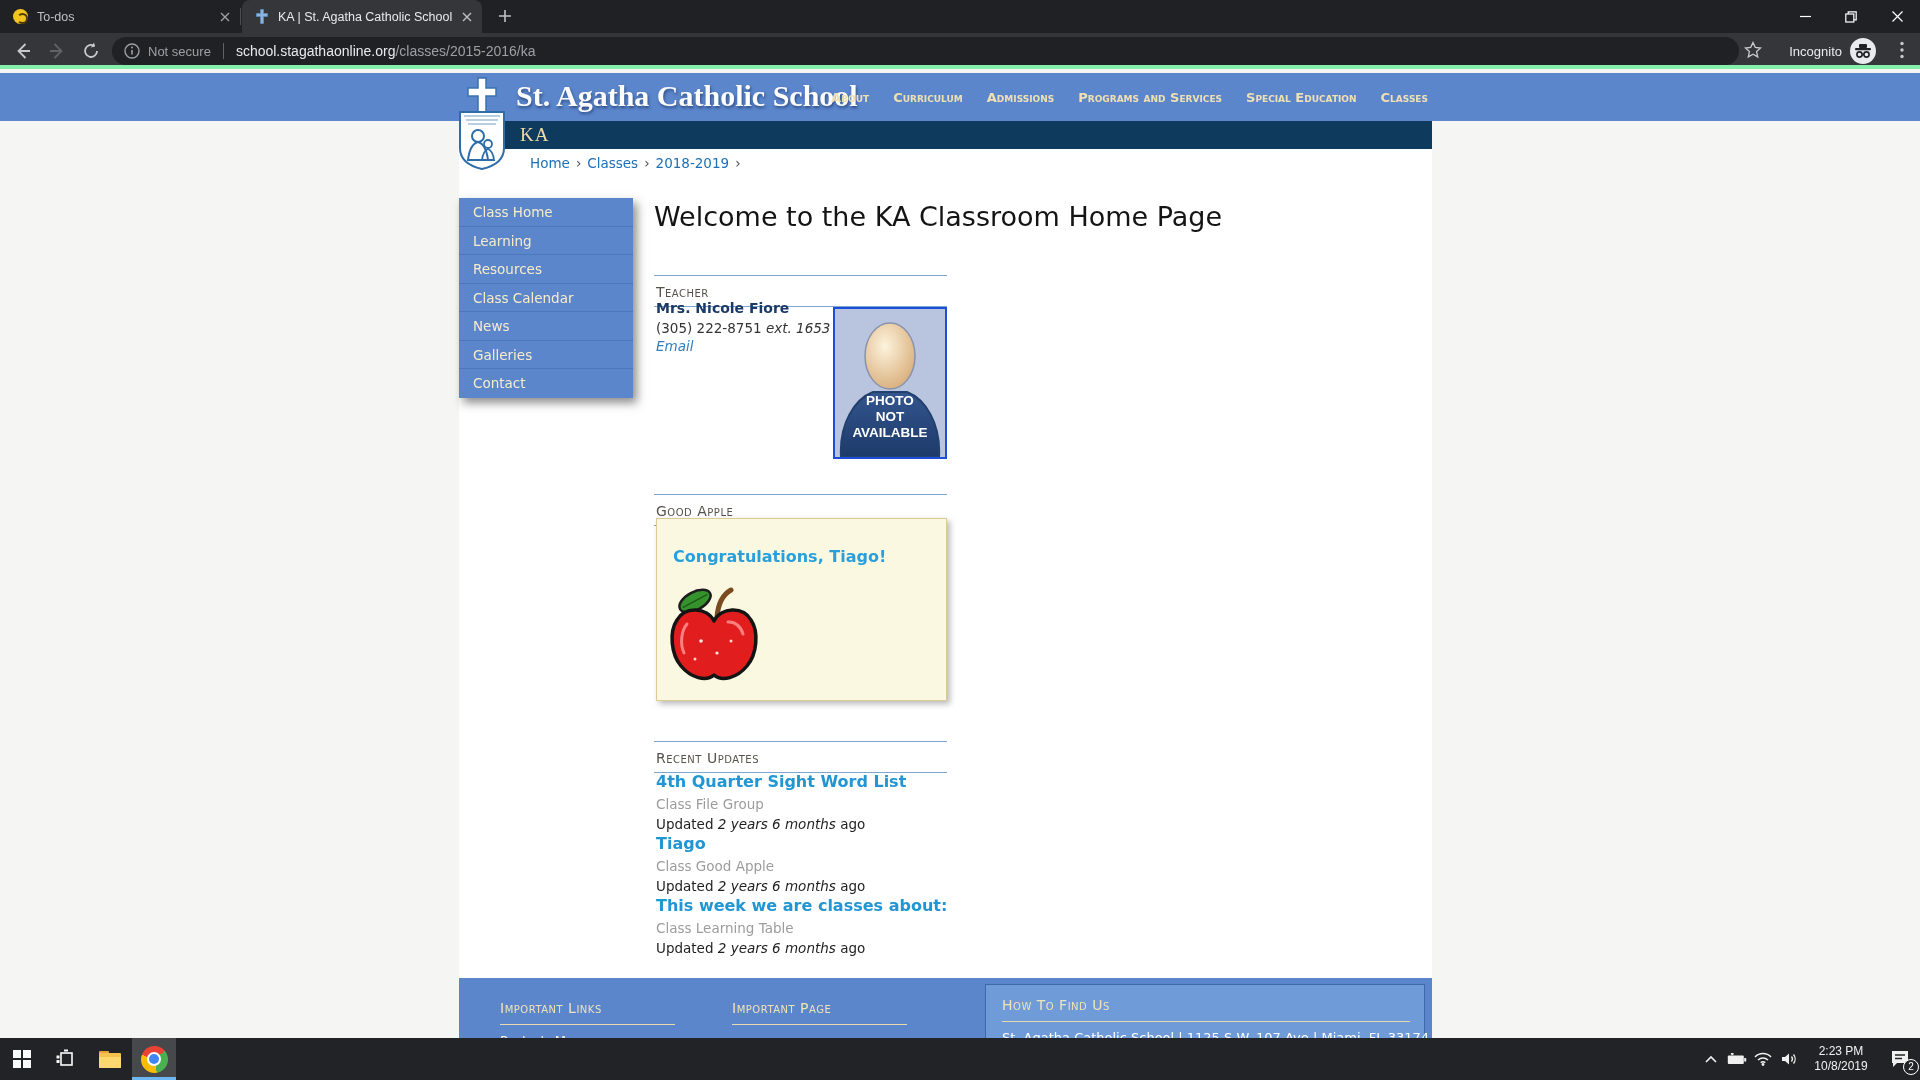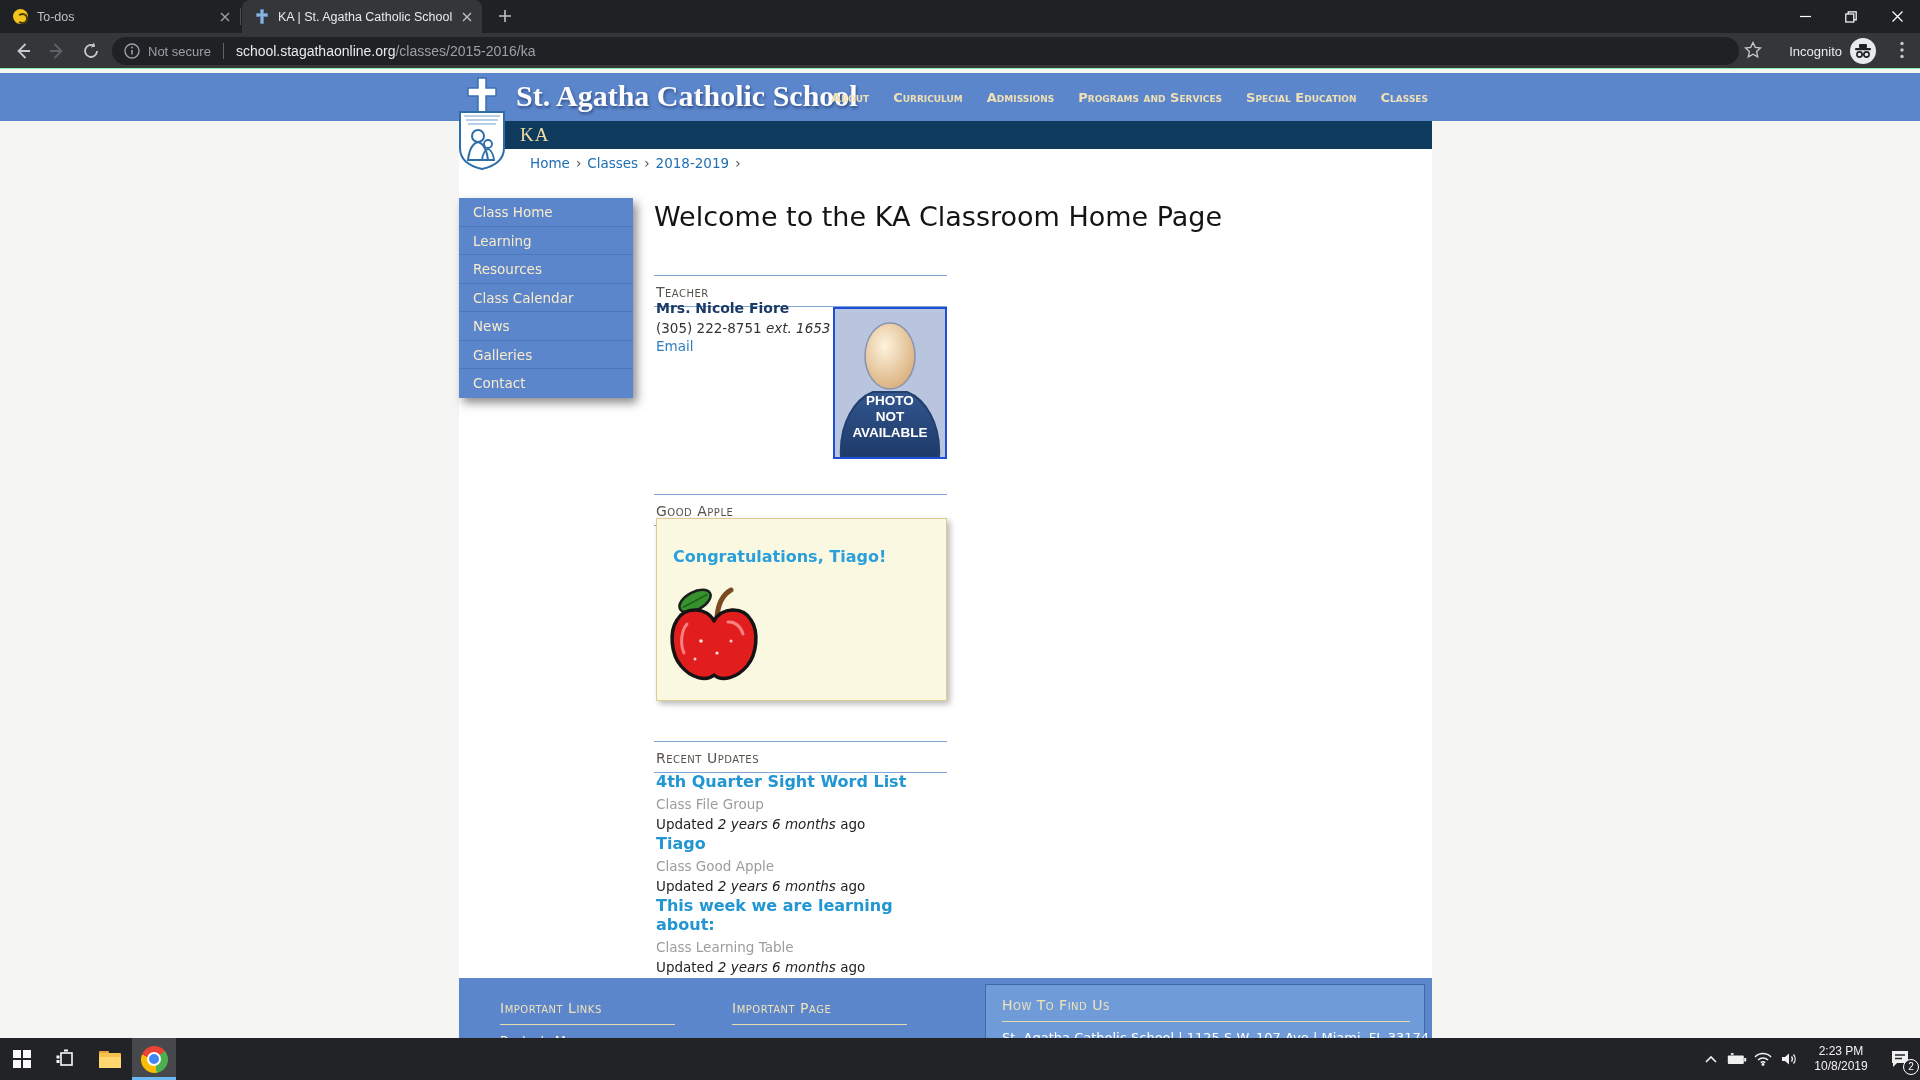--- a/index.html
+++ b/index.html
@@ -16,21 +16,21 @@
   .tab.active .tab-title { color:#e8eaed; }
   .tabsep { position:absolute; left:240px; top:8px; width:1px; height:17px; background:#4a4d51; }
   .fav-todo { width:15px; height:15px; border-radius:50%; background:#f2c41d; margin-left:13px; flex:0 0 auto; position:relative; }
   .fav-todo::after { content:""; position:absolute; left:4px; top:4px; width:7px; height:7px; border-radius:50%; border:2px solid #4a3a08; border-left-color:transparent; }
   .fav-cross { margin-left:13px; flex:0 0 auto; }
   .tab-x { margin-right:10px; flex:0 0 auto; cursor:pointer; }
   .newtab { position:absolute; left:498px; top:9px; cursor:pointer; }
   .wincontrols { position:absolute; right:0; top:0; height:33px; display:flex; }
   .winbtn { width:46px; height:33px; display:flex; align-items:center; justify-content:center; cursor:pointer; }
 
-  .toolbar { position:absolute; left:0; top:33px; width:1920px; height:36px; background:#35363a; border-bottom:1px solid #86efac; }
+  .toolbar { position:absolute; left:0; top:33px; width:1920px; height:36px; background:#35363a; border-bottom:4px solid #86efac; }
   .navic { position:absolute; top:8px; cursor:pointer; }
   .urlbar { position:absolute; left:112px; top:4px; width:1627px; height:28px; background:#202124; border-radius:14px; display:flex; align-items:center; cursor:text; }
   .sec-label { font-size:13px; color:#9aa0a6; margin-left:8px; white-space:nowrap; }
   .url-div { width:1px; height:16px; background:#5f6368; margin:0 12px; }
   .url-text { font-size:14px; white-space:nowrap; }
   .url-domain { color:#e8eaed; }
   .url-path { color:#9aa0a6; }
   .incog-label { position:absolute; right:78px; top:11px; font-size:13px; color:#e8eaed; }
   .incog-icon { position:absolute; right:44px; top:5px; width:26px; height:26px; border-radius:50%; background:#e8eaed; cursor:pointer; }
 
@@ -53,21 +53,21 @@
   .sideitem:last-child { border-bottom:none; }
 
   .pg-heading { position:absolute; left:654px; top:132px; font-size:27px; color:#141414; white-space:nowrap; }
 
   .sechead { position:absolute; left:654px; width:293px; border-top:1px solid #7fa5d1; border-bottom:1px solid #7fa5d1; padding:6px 0 5px 2px;margin-top:13px; }
   .sechead span { font-variant:small-caps; font-size:14px; color:#56524c; letter-spacing:.5px; }
 
   .t-name { position:absolute; left:656px; top:231px; font-size:14px; font-weight:bold; color:#1b3a66; }
   .t-phone { position:absolute; left:656px; top:251px; font-size:13.5px; color:#333; }
   .t-ext { font-style:italic; }
-  .t-email { position:absolute; left:656px; top:269px; font-size:13.5px; color:#2e7fc0; text-decoration:none; cursor:pointer; }
+  .t-email { position:absolute; left:656px; top:269px; font-size:13.5px; color:#2e7fc0; text-decoration:none; cursor:pointer;font-style:italic; }
 
   .photo { position:absolute; left:833px; top:238px; width:114px; height:152px; background:#b9c5de; border:2px solid #1d4ed8; }
   .photo-text { position:absolute; left:0; top:84px; width:100%; text-align:center; font-size:13.5px; font-weight:bold; color:#fff; line-height:16px; font-family:"Liberation Sans", sans-serif; }
 
   .ga-box { position:absolute; left:656px; top:449px; width:291px; height:183px; background:#fbf8e2; border:1px solid #ddcb93; box-shadow:3px 3px 6px rgba(0,0,0,.28); }
   .ga-head { position:absolute; left:16px; top:28px; font-size:16px; font-weight:bold; color:#29a0dc; }
   .ga-apple { position:absolute; left:8px; top:60px; }
   .ga-msg { position:absolute; left:112px; top:62px; width:172px; font-size:13.5px; color:#3a3a3a; line-height:19px; }
 
   .upd { position:absolute; left:656px; width:300px; }
@@ -282,21 +282,21 @@
       <div class="upd-title">4th Quarter Sight Word List</div>
       <div class="upd-cat">Class File Group</div>
       <div class="upd-time"><span>Updated</span> <span class="it">2 years 6 months</span> <span>ago</span></div>
     </div>
     <div class="upd" style="top:765px">
       <div class="upd-title">Tiago</div>
       <div class="upd-cat">Class Good Apple</div>
       <div class="upd-time"><span>Updated</span> <span class="it">2 years 6 months</span> <span>ago</span></div>
     </div>
     <div class="upd" style="top:827px">
-      <div class="upd-title">This week we are learning about:</div>
+      <div class="upd-title">This week we are classes about:</div>
       <div class="upd-cat">Class Learning Table</div>
       <div class="upd-time"><span>Updated</span> <span class="it">2 years 6 months</span> <span>ago</span></div>
     </div>
 
     <div class="footer">
       <div class="abs" style="left:41px; top:22px; width:175px">
         <div class="f-title">Important Links</div>
         <div class="f-rule"></div>
         <div class="f-link" style="margin-top:8px">Pastor's Message</div>
       </div>

